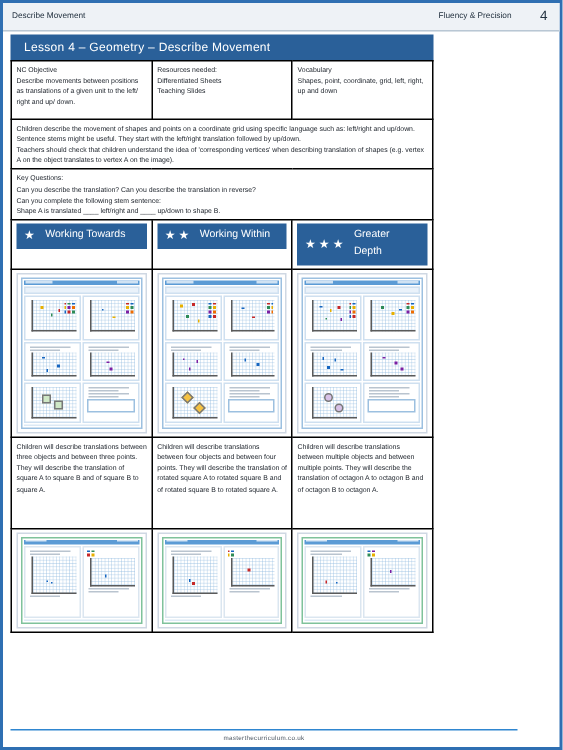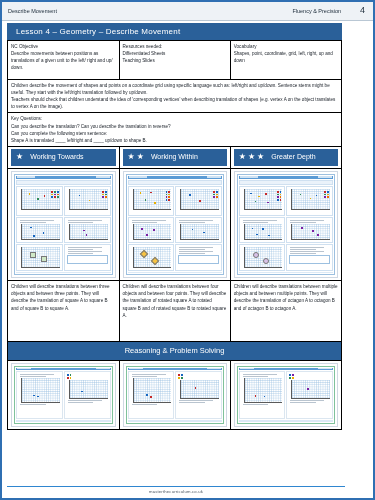--- a/index.html
+++ b/index.html
@@ -29,21 +29,21 @@
   }
   .topbar .left{flex:0 0 auto;}
   .topbar .spacer{flex:1 1 auto;}
   .topbar .mid{flex:0 0 auto;padding-right:26px;}
   .topbar .pageno{
     position:absolute;right:8px;top:3px;
     font-size:9px;color:#22313f;
   }
   
   .sheet{
-    position:absolute;left:5px;top:21px;width:335px;
+    position:absolute;left:5px;top:21px;width:282px;
     box-sizing:border-box;
   }
   .lesson-title{
     background:#2a6099;
     color:#ffffff;
     font-size:8px;
     padding:4px 8px 4px 9px;
     letter-spacing:.2px;
   }
   table.grid{
@@ -535,25 +535,20 @@
           </div>
         </td>
       </tr>
 
       <tr class="desc">
         <td>Children will describe translations between three objects and between three points. They will describe the translation of square A to square B and of square B to square A.</td>
         <td>Children will describe translations between four objects and between four points. They will describe the translation of rotated square A to rotated square B and of rotated square B to rotated square A.</td>
         <td>Children will describe translations between multiple objects and between multiple points. They will describe the translation of octagon A to octagon B and of octagon B to octagon A.</td>
       </tr>
 
-      <tr>
-        <td colspan="3" style="padding:0">
-          <div class="rband">Reasoning &amp; Problem Solving</div>
-        </td>
-      </tr>
 
       <tr>
         <td class="thumbcell">
           <div class="rthumb">
             <div class="rpage">
               <div class="rbar">
                     <i></i>
                     <i></i>
                   </div>
               <div class="rcols">

